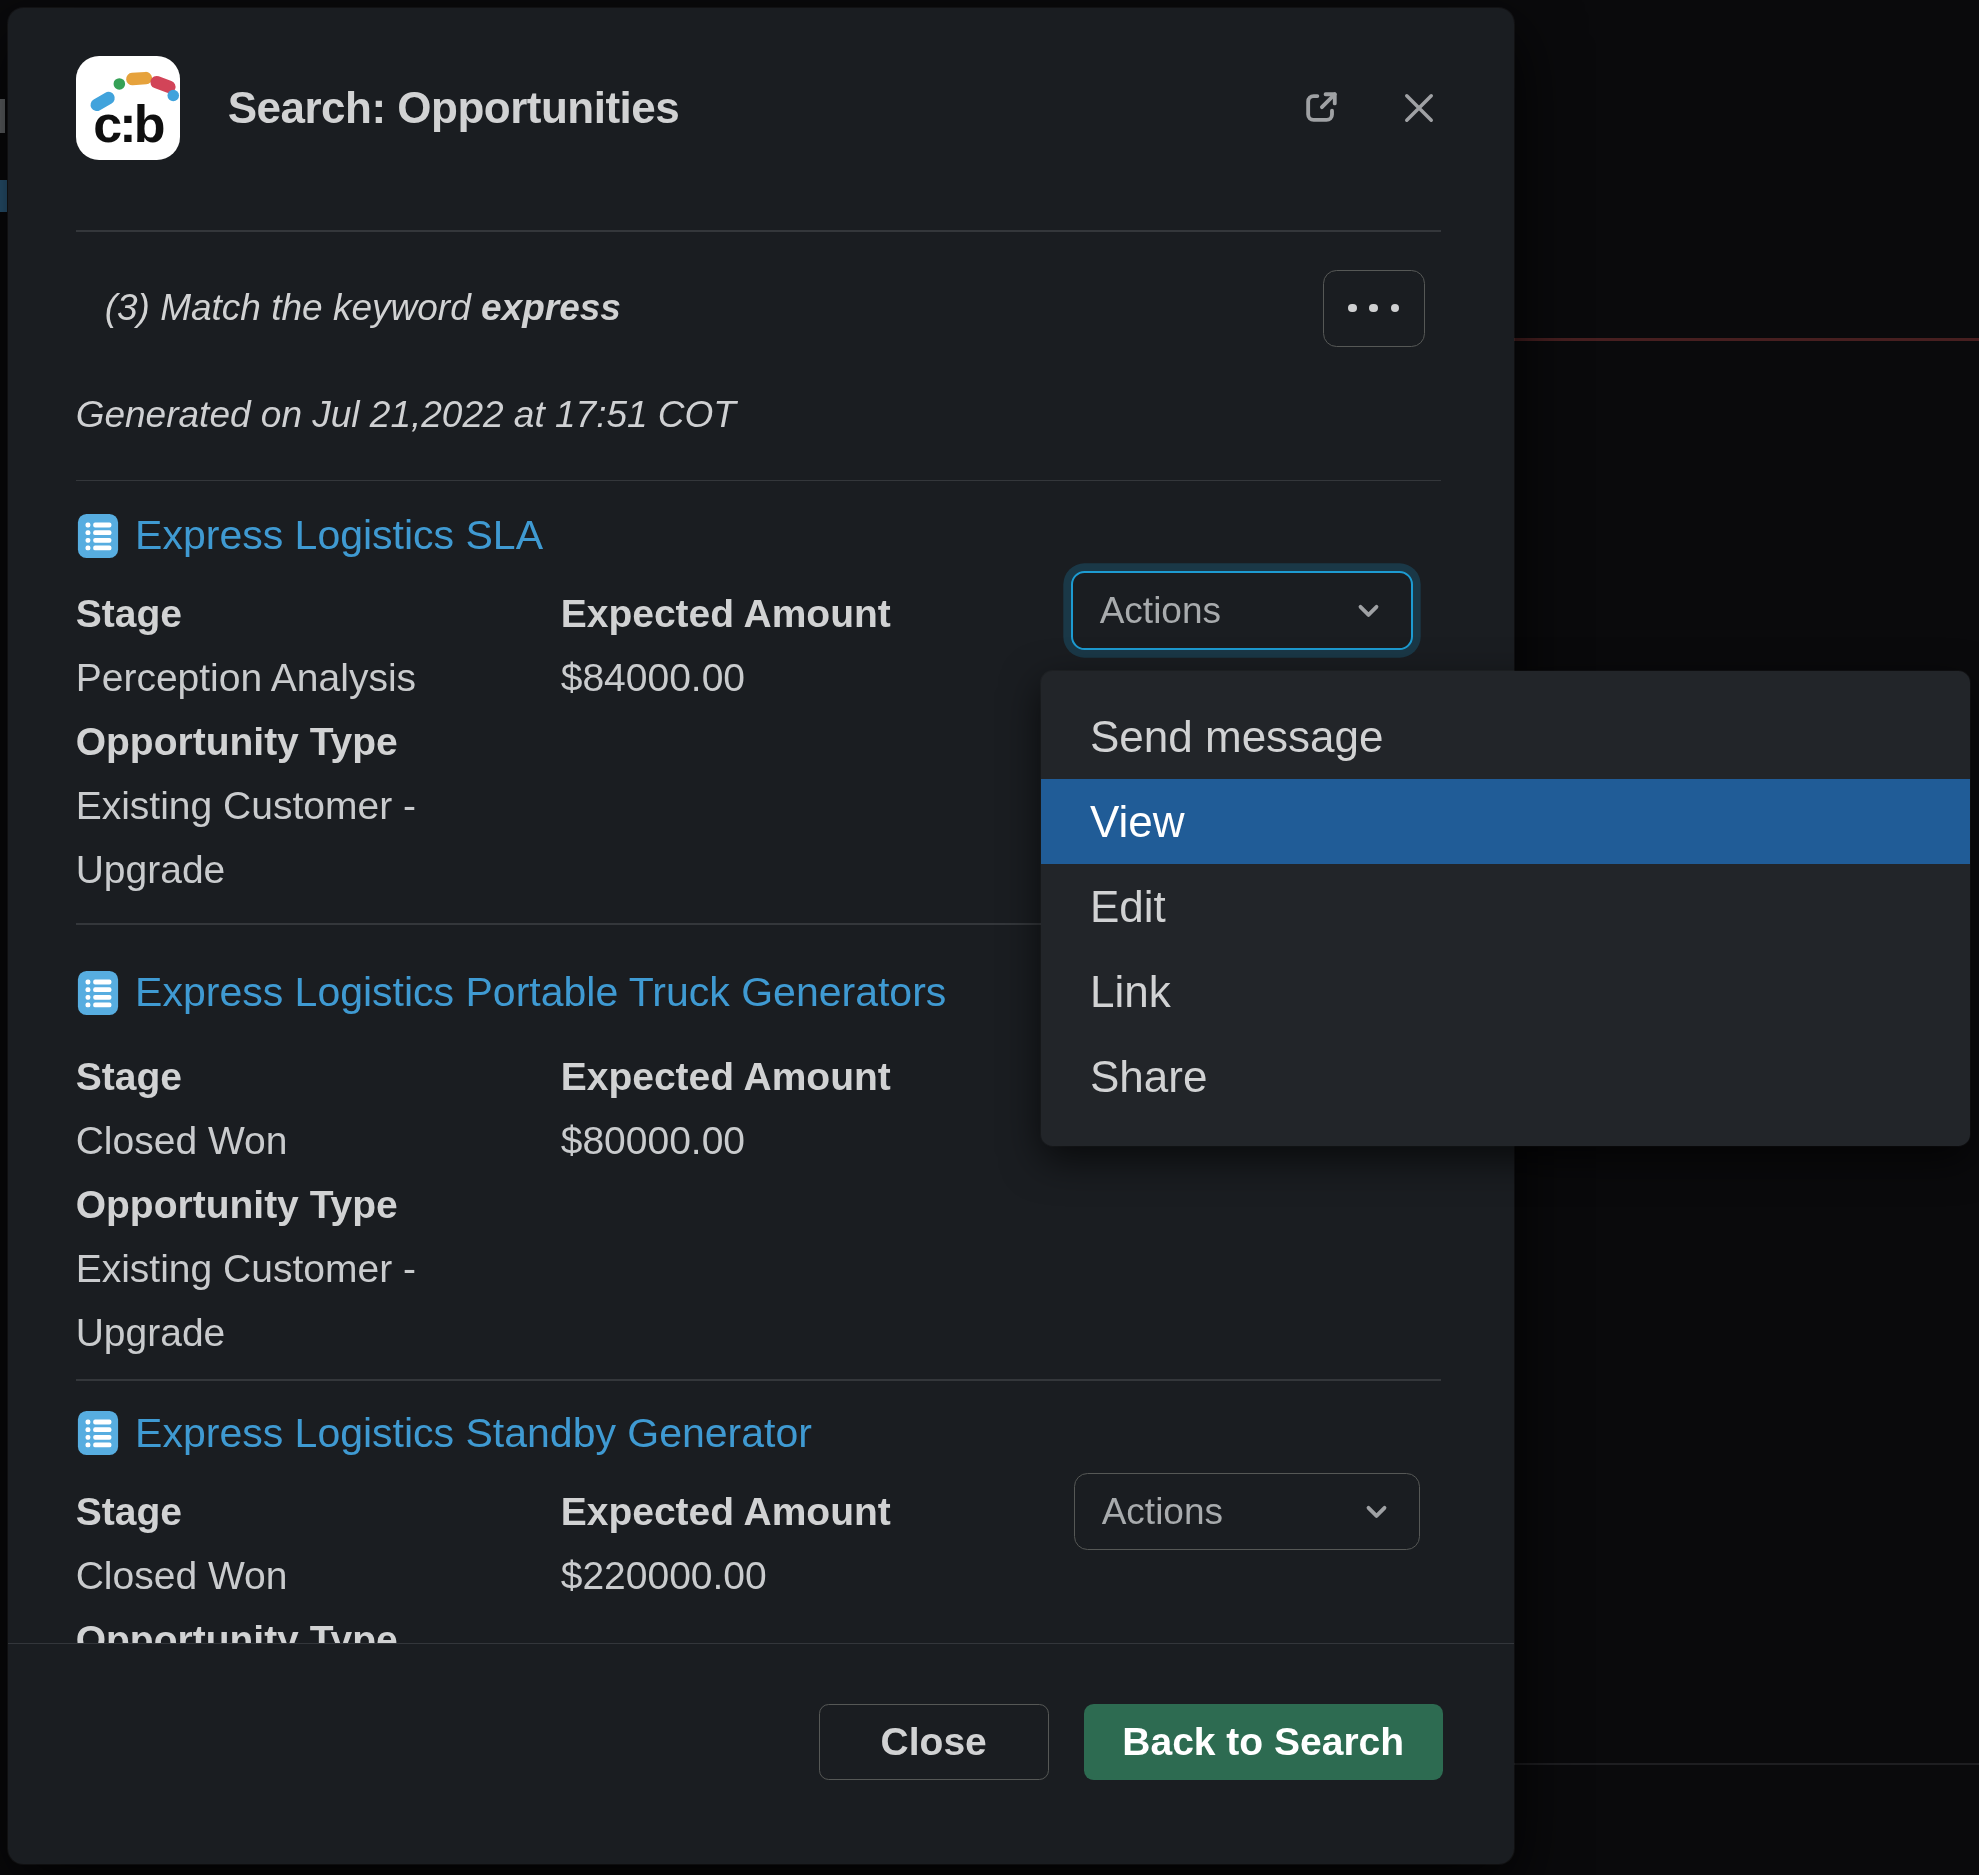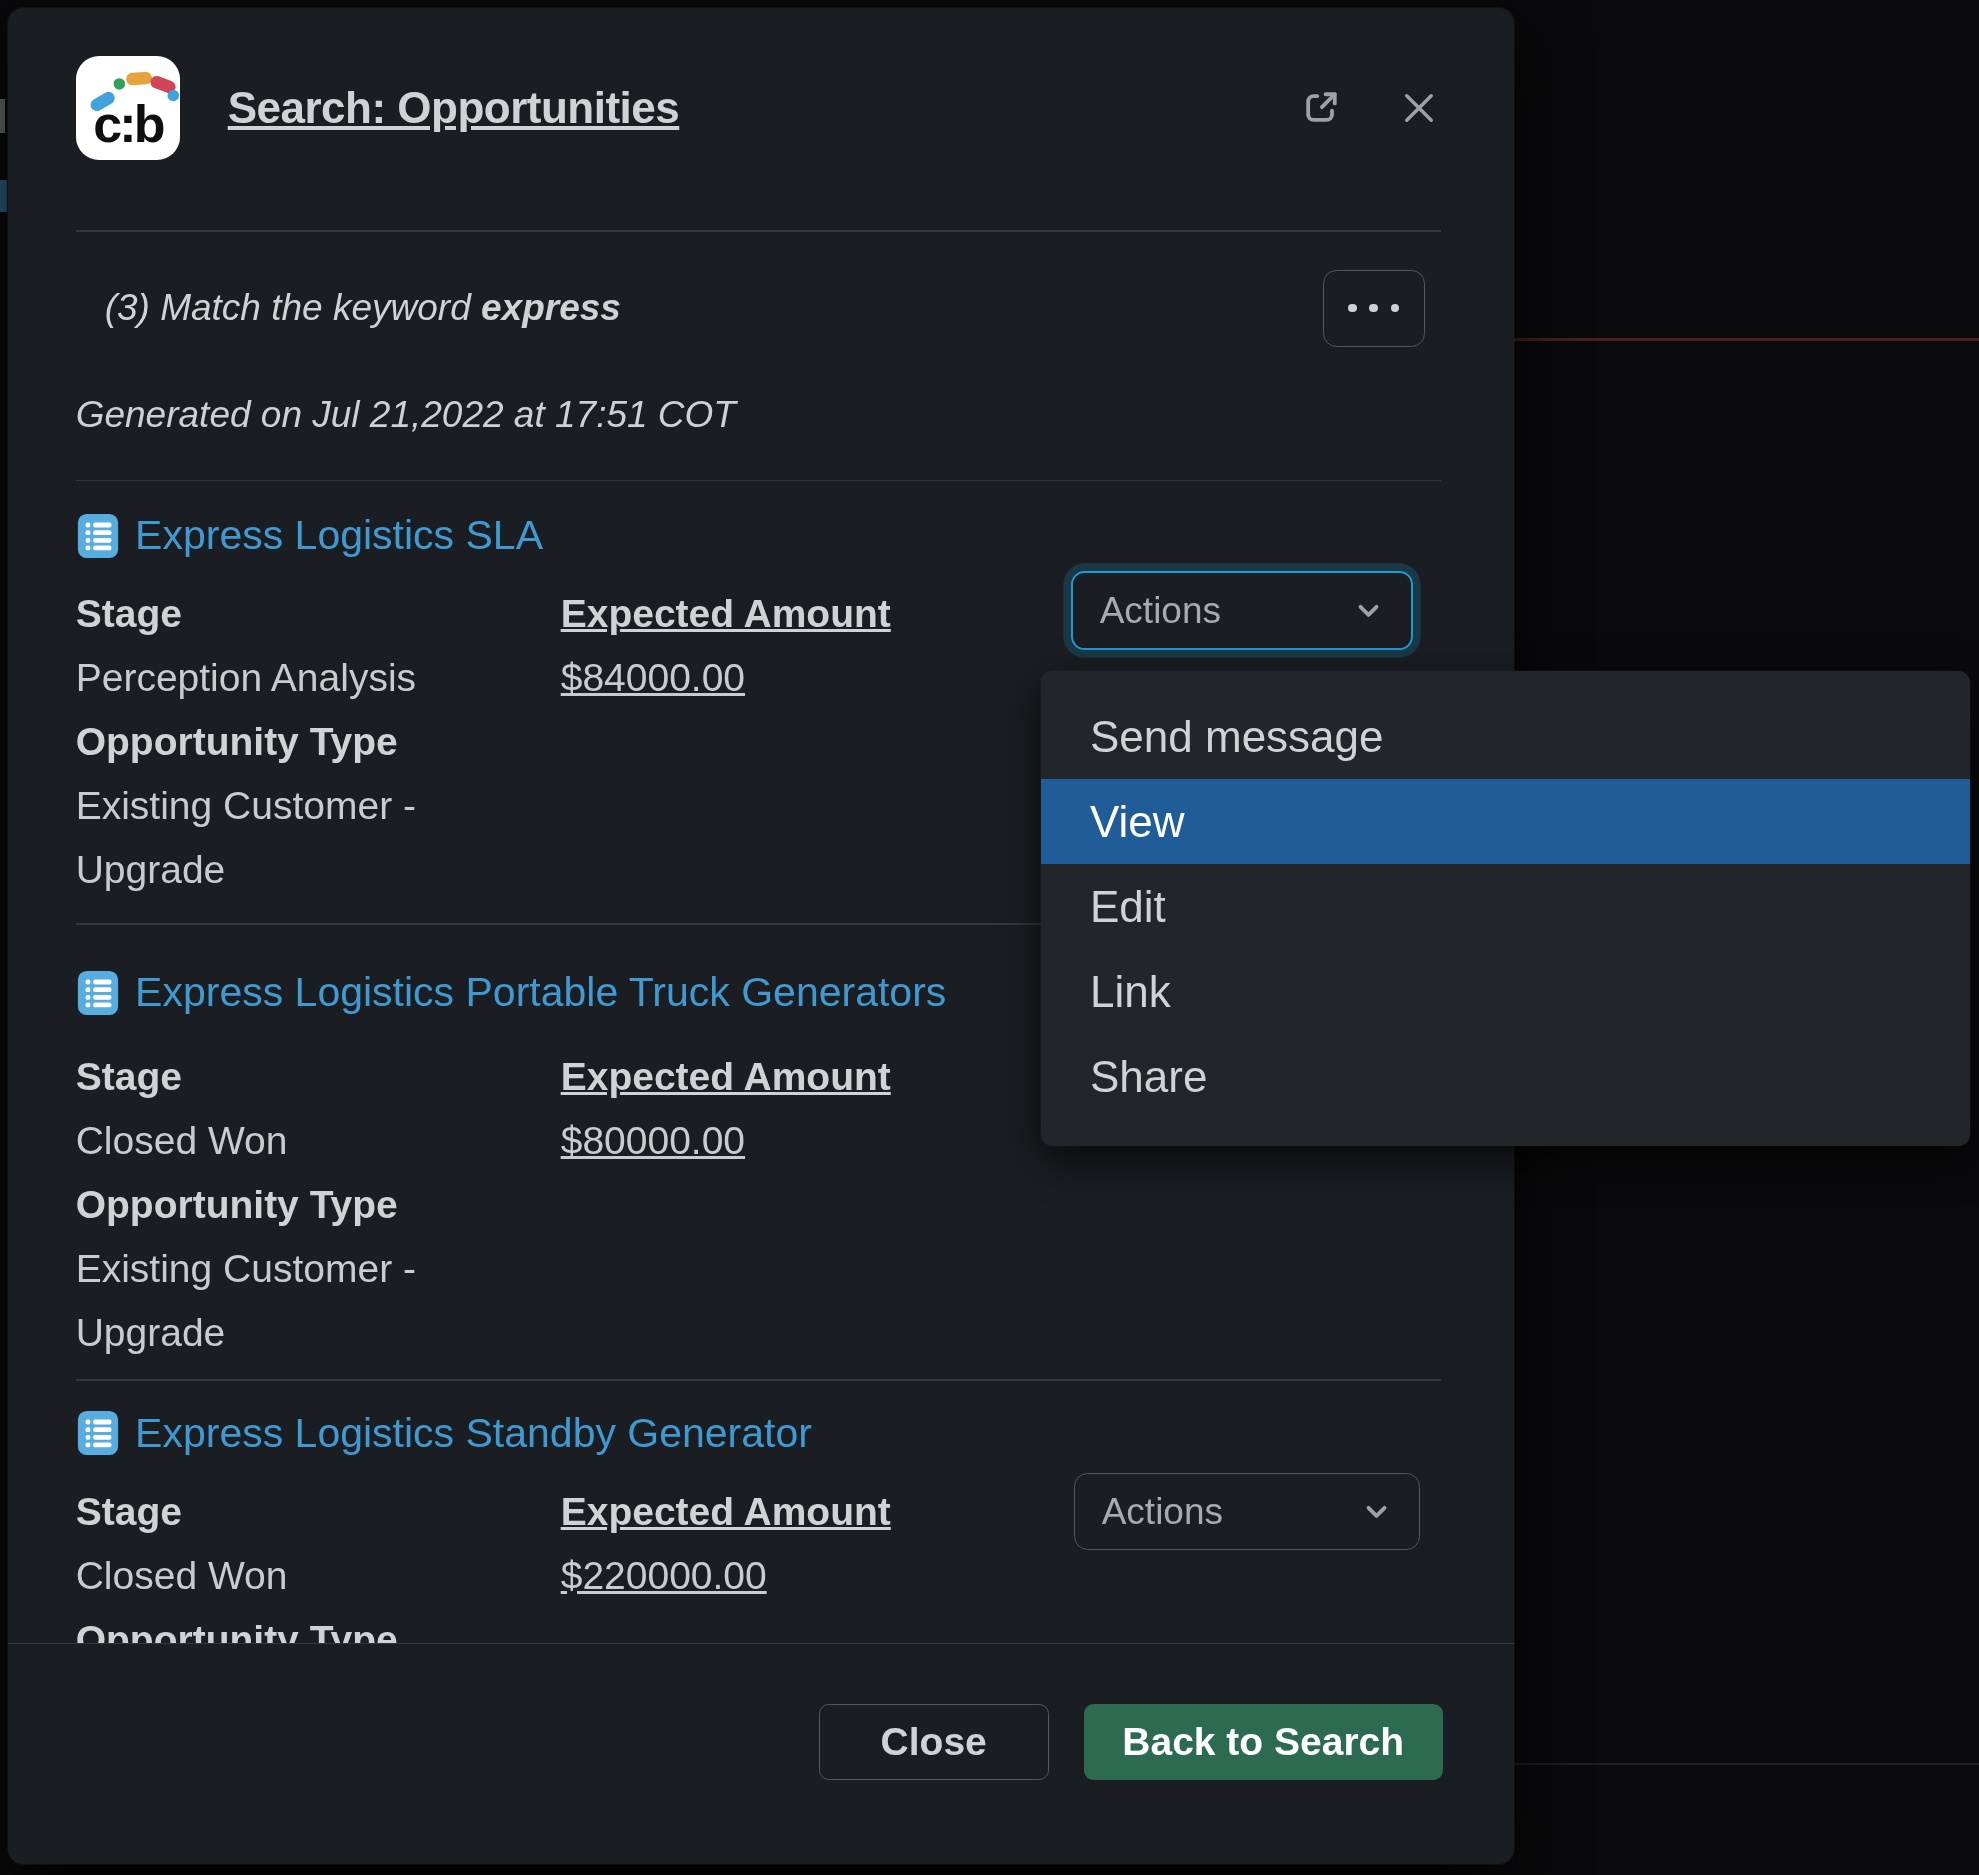--- a/index.html
+++ b/index.html
@@ -22,21 +22,21 @@
   .modal {
     position:absolute; left:7.7px; top:7.7px; width:1506px; height:1856px;
     background:#1a1d21; border-radius:15.4px;
     box-shadow:0 0 0 1px rgba(255,255,255,0.045), 0 23px 68px rgba(0,0,0,0.85);
     display:flex; flex-direction:column; overflow:hidden;
   }
   .modal-header { display:flex; align-items:center; padding:48px 73px 0 68px; }
   .app-icon { width:104px; height:104px; flex:none; }
   .modal-title {
     flex:1; margin-left:48px; font-size:44px; font-weight:bold;
-    letter-spacing:-0.5px; color:#d1d2d3; white-space:nowrap;text-decoration:underline;
+    letter-spacing:-0.5px; color:#d1d2d3; white-space:nowrap;
   }
   .header-icons { display:flex; align-items:center; gap:54px; }
   .icon-btn { background:none; border:none; cursor:pointer; width:44px; height:44px; padding:0; display:flex; align-items:center; justify-content:center; }
   .icon-btn svg { display:block; }
 
   .divider { height:1.9px; background:#34373b; margin:0 73px 0 68px; flex:none; }
   .divider.d1 { margin-top:70px; }
   .divider.d2 { margin-top:42px; }
   .divider.sec { margin:21px 0 0 0; }
 
@@ -56,21 +56,21 @@
   .result-link-row { display:flex; align-items:center; gap:15.4px; margin-top:31px; }
   .result-link-row.mt2 { margin-top:44px; }
   .result-link-row.mt3 { margin-top:29px; }
   .list-icon { width:44px; height:44px; flex:none; }
   .result-link { font-size:41px; color:#3f9ad2; text-decoration:none; cursor:pointer; white-space:nowrap; }
 
   .fields-grid { display:grid; grid-template-columns:485px 1fr; margin-top:23px; }
   .fields-grid.s2 { margin-top:29px; }
   .field-line { font-size:39px; line-height:64px; color:#c9cbcd; }
   .field-line.lbl { font-weight:bold; color:#d1d2d3; }
-  .col2 .field-line { white-space:nowrap;text-decoration:underline; }
+  .col2 .field-line { white-space:nowrap; }
 
   
   .actions-btn {
     position:absolute; display:flex; align-items:center; justify-content:space-between;
     background:#1a1d21; border:1.9px solid #565856; border-radius:13.5px;
     color:#a8abad; font-size:37px; padding:0 25px 0 27px; cursor:pointer;
     font-family:"Liberation Sans", sans-serif;
   }
   .actions-btn .chev { flex:none; }
   .actions-btn.focused {

